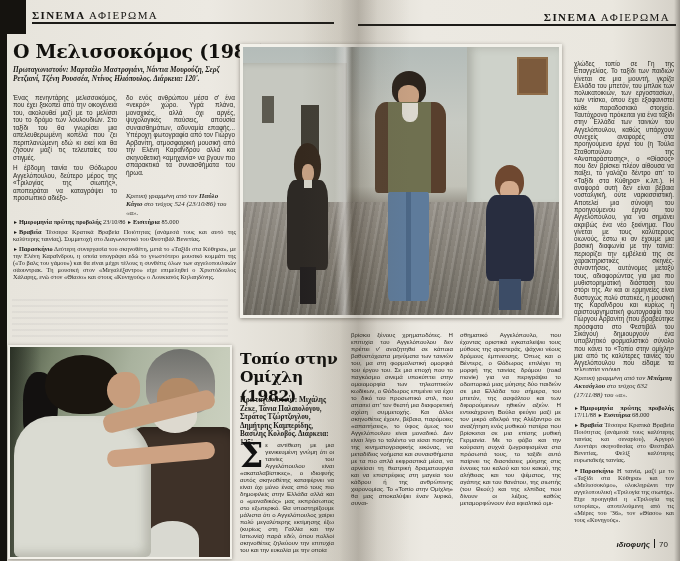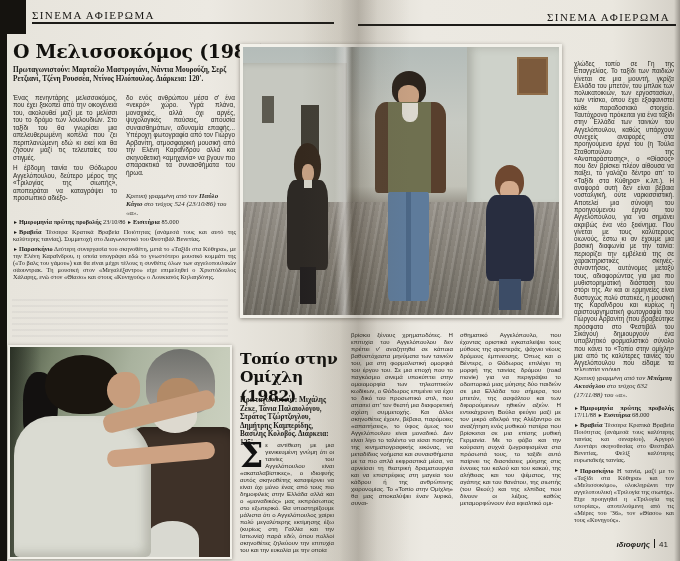--- a/index.html
+++ b/index.html
@@ -9,33 +9,33 @@
          background:linear-gradient(90deg,#e7e4dc 0%,#ece9e2 30%,#d9d5cb 50%,#ece9e2 62%,#eae7df 90%,#d6d2c9 99%);}
   .scan-edge-left{position:absolute;left:0;top:0;width:7px;height:561px;background:#15130f;}
   .scan-corner-tl{position:absolute;left:0;top:0;width:26px;height:34px;background:#15130f;}
   .scan-edge-right{position:absolute;right:0;top:0;width:6px;height:561px;
          background:linear-gradient(90deg,rgba(0,0,0,0) 0%,rgba(40,35,28,0.35) 100%);}
   .gutter{position:absolute;left:302px;top:0;width:108px;height:561px;pointer-events:none;
          background:linear-gradient(90deg,rgba(0,0,0,0) 0%,rgba(95,85,68,0.10) 35%,rgba(64,55,42,0.26) 52%,rgba(95,85,68,0.10) 70%,rgba(0,0,0,0) 100%);}
 
   
   .hdr{position:absolute;font-family:"Liberation Serif",serif;font-size:11px;letter-spacing:1.4px;color:#181714;white-space:nowrap;}
-  .hdr b{font-weight:normal;}
+  .hdr b{font-weight:bold;}
   .hdr-left{left:32px;top:9px;}
   .hdr-right{top:11px;right:10px;}
   .rule{position:absolute;height:1.5px;background:#1c1b18;}
   .rule-left{left:32px;top:22px;width:302px;}
   .rule-right{left:358px;top:24px;width:318px;}
 
   
   .title{position:absolute;font-family:"DejaVu Serif",serif;font-weight:bold;color:#12110e;letter-spacing:-0.3px;}
   .title-bee{left:13px;top:40px;font-size:19px;}
   .title-land{left:240px;top:350px;font-size:15.5px;line-height:1.18;width:110px;}
   .credits{position:absolute;font-family:"Liberation Serif",serif;font-weight:bold;font-size:7.3px;line-height:1.18;color:#1c1b18;text-align:left;}
-  .credits-bee{left:13px;top:66px;width:222px;}
+  .credits-bee{left:13px;top:66px;width:222px;font-style:italic;}
   .credits-land{left:240px;top:396px;width:96px;}
 
   
   .col{position:absolute;font-size:6.4px;line-height:1.17;text-align:justify;color:#26251f;overflow:hidden;}
   .col p{margin:0 0 3px 0;}
   .bee-c1{left:13px;top:94px;width:104px;height:121px;}
   .bee-c2{left:126px;top:94px;width:109px;height:124px;}
   .land-c1{left:240px;top:441px;width:94px;height:120px;font-size:6.1px;line-height:1.15;}
   .land-c2{left:351px;top:331px;width:102px;height:229px;font-size:6.1px;line-height:1.15;}
   .land-c3{left:460px;top:331px;width:101px;height:229px;font-size:6.1px;line-height:1.15;}
@@ -208,19 +208,19 @@
   <div class="col land-c2">βρίσκει ξένους χρηματοδότες. Η επιτυχία του Αγγελόπουλου δεν πρέπει ν' αναζητηθεί σε κάποια βαθυστόχαστα μηνύματα των ταινιών του, μα στη φορμαλιστική ομορφιά του έργου του. Σε μια εποχή που το παγκόσμιο σινεμά υποκύπτει στην ομοιομορφία των τηλεοπτικών κωδίκων, ο Θόδωρος επιμένει να έχει το δικό του προσωπικό στιλ, που απαιτεί απ' τον θεατή μια διαφορετική σχέση συμμετοχής. Και άλλοι σκηνοθέτες έχουν, βέβαια, παρόμοιες «απαιτήσεις», το ύφος όμως του Αγγελόπουλου είναι μοναδικό. Δεν είναι λίγο το ταλέντο να είσαι ποιητής της κινηματογραφικής εικόνας, να μεταδίδεις νοήματα και συναισθήματα με τα πιο απλά εκφραστικά μέσα, να αρνείσαι τη θεατρική δραματουργία και να επιστρέφεις στη μαγεία του κάδρου ή της ανθρώπινης χειρονομίας. Το «Τοπίο στην Ομίχλη» θα μας αποκαλύψει έναν λυρικό, συναι-</div>
   <div class="col land-c3">σθηματικό Αγγελόπουλο, που έχοντας οριστικά εγκαταλείψει τους μύθους της αριστεράς, ψάχνει νέους δρόμους έμπνευσης. Όπως και ο Βέντερς, ο Θόδωρος επιλέγει τη μορφή της ταινίας δρόμου (road movie) για να περιγράψει το οδοιπορικό μιας μύησης δύο παιδιών σε μια Ελλάδα του σήμερα, του μπετόν, της ασφάλτου και των διφορούμενων ηθικών αξιών. Η εντεκάχρονη Βούλα φεύγει μαζί με τον μικρό αδελφό της Αλέξαντρο σε αναζήτηση ενός μυθικού πατέρα που βρίσκεται σε μια επίσης μυθική Γερμανία. Με το φόβο και την κούραση συχνά ζωγραφισμένα στα πρόσωπά τους, το ταξίδι αυτό παίρνει τις διαστάσεις μύησης στις έννοιες του καλού και του κακού, της αλήθειας και του ψέματος, της αγάπης και του θανάτου, της σιωπής (του Θεού;) και της ελπίδας που δίνουν οι λέξεις, καθώς μεταμορφώνουν ένα εφιαλτικό ομι-</div>
   <div class="col land-c4">χλώδες τοπίο σε Γη της Επαγγελίας. Το ταξίδι των παιδιών γίνεται σε μια μουντή, γκρίζα Ελλάδα του μπετόν, του μπλοκ των πολυκατοικιών, των εργοστασίων, των ντίσκο, όπου έχει εξαφανιστεί κάθε παραδοσιακό στοιχείο. Ταυτόχρονα πρόκειται για ένα ταξίδι στην Ελλάδα των ταινιών του Αγγελόπουλου, καθώς υπάρχουν συνεχείς αναφορές στα προηγούμενα έργα του (η Τούλα Σταθοπούλου της «Αναπαράστασης», ο «Θίασος» που δεν βρίσκει πλέον αίθουσα να παίξει, το γαλάζιο δέντρο απ' το «Ταξίδι στα Κύθηρα» κ.λπ.). Η αναφορά αυτή δεν είναι βέβαια νοσταλγική, ούτε ναρκισσιστική. Αποτελεί μια σύνοψη του προηγούμενου έργου του Αγγελόπουλου, για να σημάνει ακριβώς ένα νέο ξεκίνημα. Που γίνεται με τους καλύτερους οιωνούς, έστω κι αν έχουμε μια βασική διαφωνία με την ταινία: περιορίζει την εμβέλειά της σε χαρακτηριστικές σκηνές-συναντήσεις, αυτόνομες μεταξύ τους, αδιαφορώντας για μια πιο μυθιστορηματική διάσταση του στόρι της. Αν και οι ερμηνείες είναι δυστυχώς πολύ στατικές, η μουσική της Καραΐνδρου και κυρίως η αριστουργηματική φωτογραφία του Γιώργου Αρβανίτη (που βραβεύτηκε πρόσφατα στο Φεστιβάλ του Σικάγου) δημιουργούν ένα υποβλητικό φορμαλιστικό σύνολο που κάνει το «Τοπίο στην ομίχλη» μια από τις καλύτερες ταινίες του Αγγελόπουλου που είδαμε τα τελευταία χρόνια.</div>
   <div class="crednote note-land"><span>Κριτική γραμμένη από τον </span><b>Μπάμπη Ακτσόγλου</b><span> στο τεύχος 632 (17/11/88) του «α».</span></div>
   <div class="info info-land">
     <p><span class="mk">►</span><b>Ημερομηνία πρώτης προβολής</b><span> 17/11/88 </span><span class="mk">►</span><b>Εισιτήρια</b><span> 68.000</span></p>
     <p><span class="mk">►</span><b>Βραβεία</b><span> Τέσσερα Κρατικά Βραβεία Ποιότητας (ανάμεσά τους καλύτερης ταινίας και σεναρίου), Αργυρό Λιοντάρι σκηνοθεσίας στο Φεστιβάλ Βενετίας, Φελίξ καλύτερης ευρωπαϊκής ταινίας.</span></p>
     <p><span class="mk">►</span><b>Παρασκήνιο</b><span> Η ταινία, μαζί με το «Ταξίδι στα Κύθηρα» και τον «Μελισσοκόμο», ολοκληρώνει την αγγελοπουλική «Τριλογία της σιωπής». Είχε προηγηθεί η «Τριλογία της ιστορίας», αποτελούμενη από τις «Μέρες του '36», τον «Θίασο» και τους «Κυνηγούς».</span></p>
   </div>
 
-  <div class="footer"><span class="mag">ιδιοφυής</span><span class="sep"></span><span>41</span></div>
+  <div class="footer"><span class="mag">ιδιοφυής</span><span class="sep"></span><span>70</span></div>
 
   <div class="gutter"></div>
   <div class="scan-edge-left"></div>
   <div class="scan-corner-tl"></div>
   <div class="scan-edge-right"></div>
 </div>
 
 </body></html>

